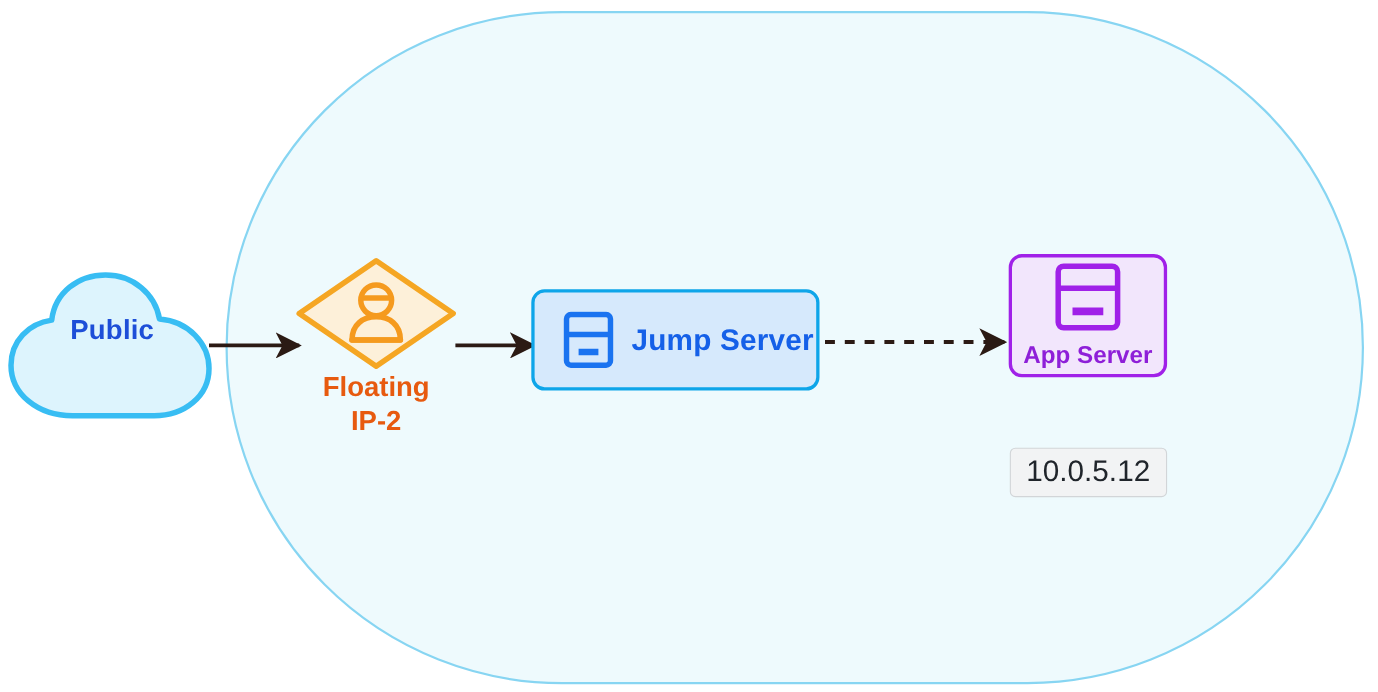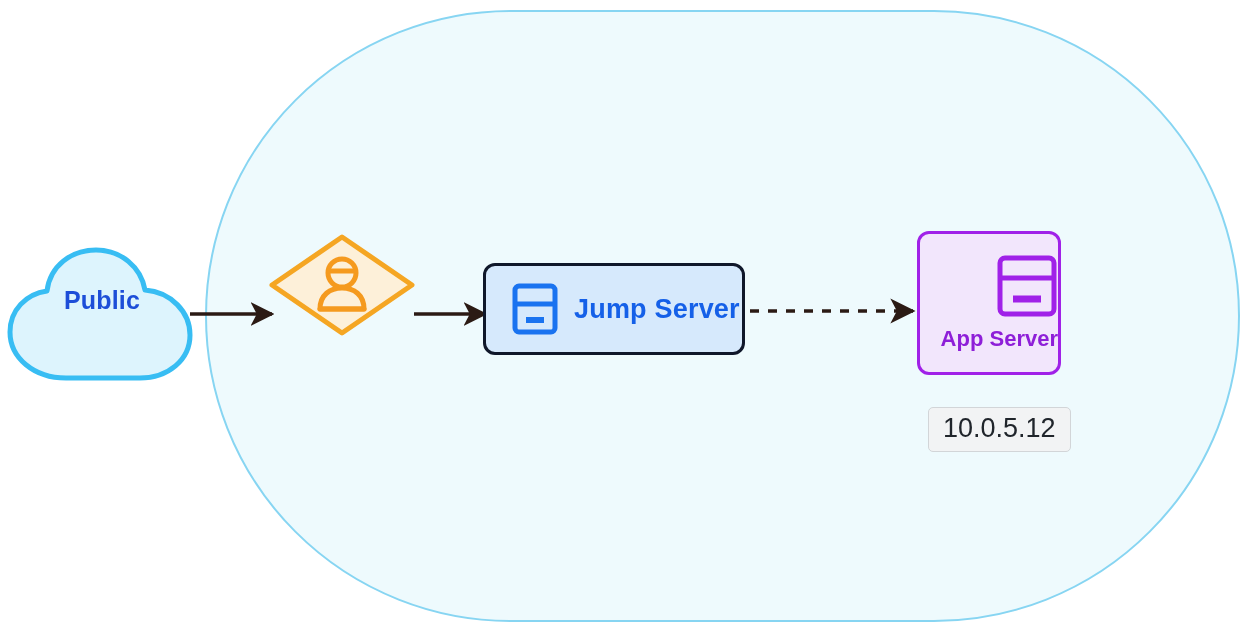--- a/index.html
+++ b/index.html
@@ -78,46 +78,46 @@
     line-height: 31px;
   }
 
   
   #jump-server {
     left: 483px;
     top: 263px;
     width: 262px;
     height: 92px;
     background: #d6e9fc;
-    border: 3px solid #0f172a;
+    border: 3px solid #0ea5e9;
     border-radius: 12px;
     display: flex;
     align-items: center;
     gap: 16px;
     padding-left: 26px;
   }
   #jump-server-label {
     color: #1560e8;
     font-size: 27px;
     font-weight: bold;
     letter-spacing: 0.2px;
   }
 
   
   #app-server {
     left: 917px;
     top: 231px;
     width: 144px;
-    height: 144px;
+    height: 112px;
     background: #f2e6fc;
     border: 3px solid #a021e8;
     border-radius: 12px;
     display: flex;
     flex-direction: column;
-    align-items: flex-end;
+    align-items: center;
     justify-content: center;
     gap: 8px;
   }
   #app-server-label {
     color: #8e1fd8;
     font-size: 22px;
     font-weight: bold;
   }
 
   
@@ -128,21 +128,21 @@
     border-radius: 5px;
     color: #20252b;
     font-size: 27px;
     font-weight: normal;
     text-align: center;
     padding: 5px 14px 7px 14px;
     box-sizing: border-box;
     white-space: nowrap;
   }
   #jump-server-ip { left: 486px; top: 381px; }
-  #app-server-ip  { left: 918px; top: 407px; margin-left: 10px; }
+  #app-server-ip  { left: 918px; top: 407px; }
 
   .icon-svg { display: block; }
 </style>
 </head>
 <body>
 
 <div id="canvas">
 
   <div class="node" id="private-network"></div>
 
@@ -182,20 +182,24 @@
     <svg class="icon-svg" width="148" height="104" viewBox="0 0 148 104">
       <path d="M74 4 L144 52 L74 100 L4 52 Z" fill="#fdf0d9" stroke="#f5a623" stroke-width="5" stroke-linejoin="round"></path>
       <g fill="none" stroke="#f59a1e" stroke-width="5" stroke-linecap="round" stroke-linejoin="round">
         <circle cx="74" cy="40" r="14"></circle>
         <line x1="61" y1="38" x2="87" y2="38"></line>
         <path d="M52 76 C52 62 62 55 74 55 C86 55 96 62 96 76 Z"></path>
         <line x1="52" y1="76" x2="96" y2="76"></line>
       </g>
     </svg>
   </div>
+  <div id="floating-ip-label">
+    <div>Floating</div>
+    <div>IP-2</div>
+  </div>
 
   <div class="node" id="jump-server">
     <svg class="icon-svg" width="46" height="52" viewBox="0 0 46 52">
       <rect x="3" y="3" width="40" height="46" rx="4" fill="none" stroke="#1a73f0" stroke-width="5"></rect>
       <line x1="3" y1="21" x2="43" y2="21" stroke="#1a73f0" stroke-width="5"></line>
       <line x1="14" y1="37" x2="32" y2="37" stroke="#1a73f0" stroke-width="6"></line>
     </svg>
     <div id="jump-server-label">Jump Server</div>
   </div>
 

